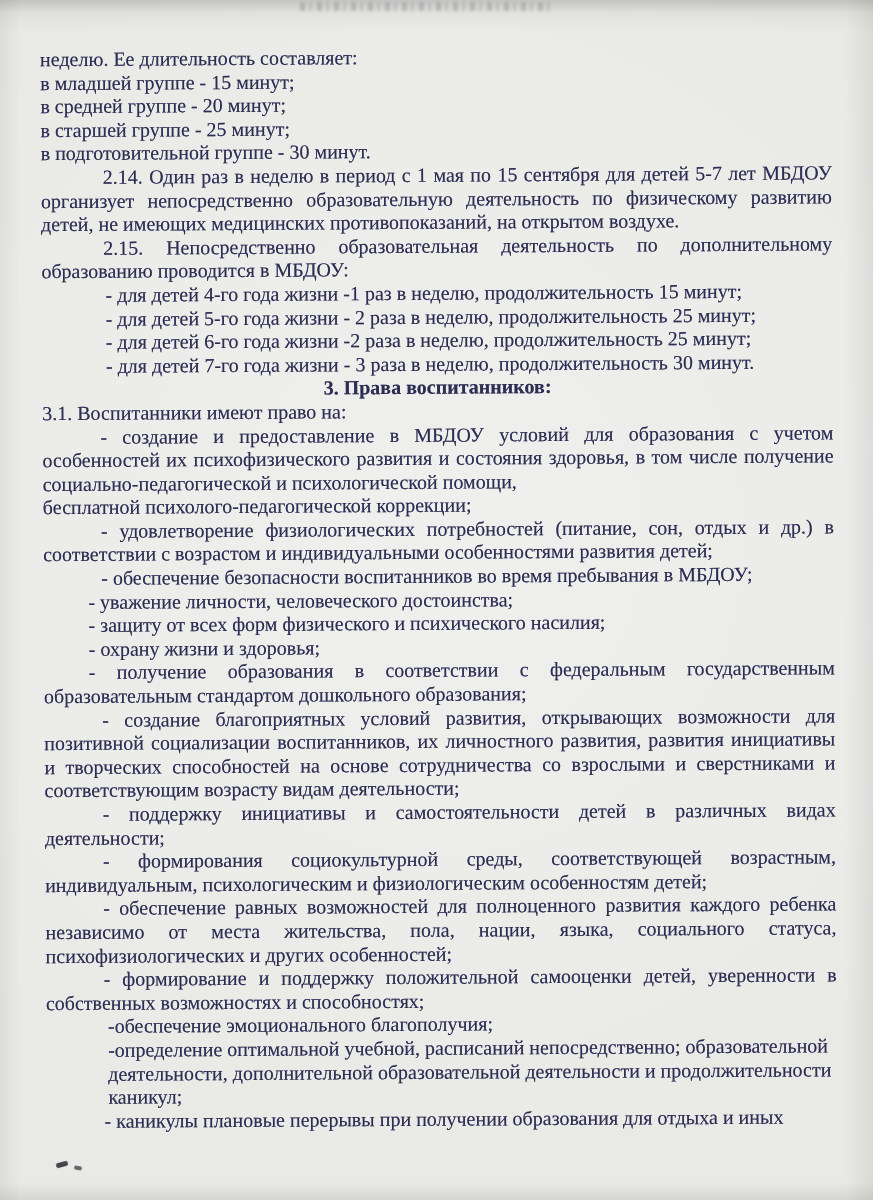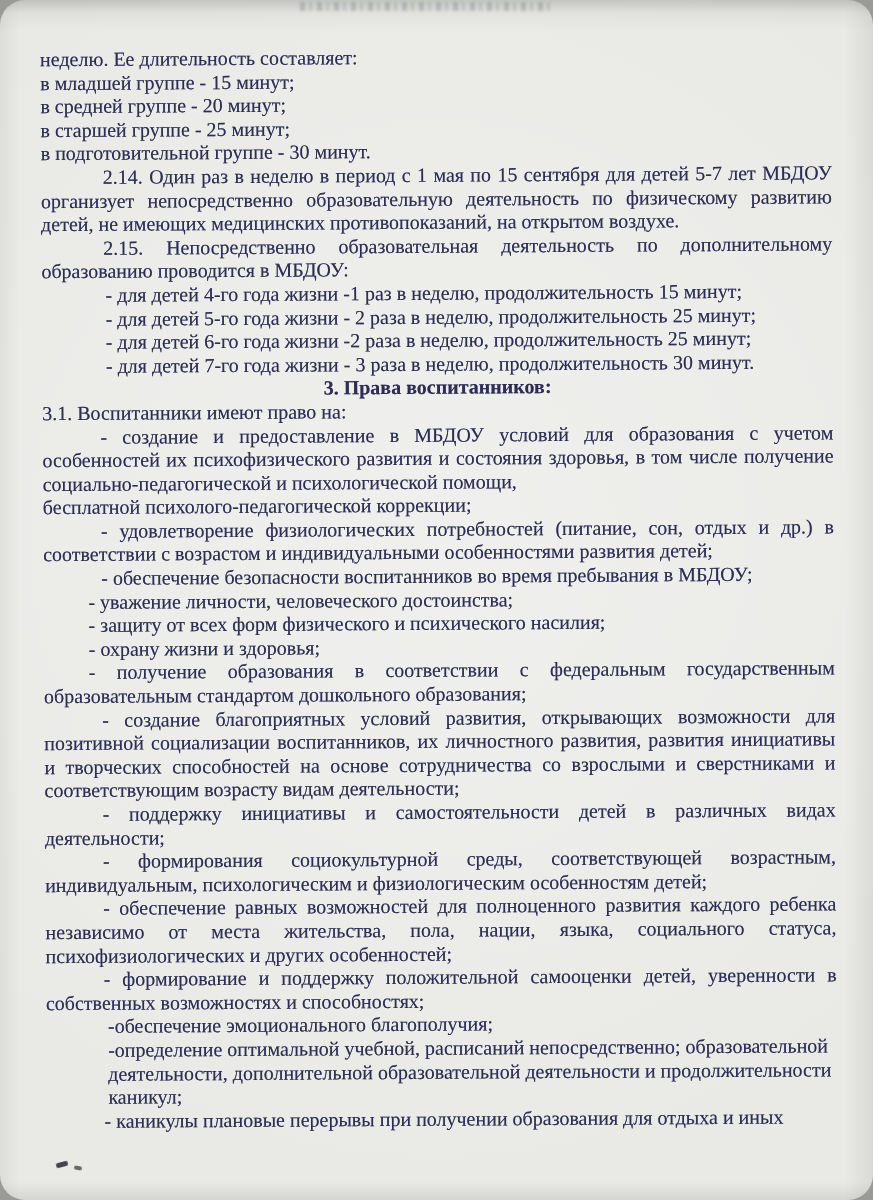--- a/index.html
+++ b/index.html
@@ -10,21 +10,20 @@
   }
   .scan-page{
     position:relative;width:873px;height:1200px;
     background:
       radial-gradient(120% 90% at 50% 45%, rgba(255,255,255,0.30), rgba(255,255,255,0) 62%),
       linear-gradient(180deg, rgba(108,110,103,0.32) 0px, rgba(108,110,103,0.08) 13px, rgba(108,110,103,0) 32px),
       linear-gradient(0deg, rgba(108,110,103,0.16) 0px, rgba(108,110,103,0) 18px),
       linear-gradient(270deg, rgba(108,110,103,0.13) 0px, rgba(108,110,103,0) 28px),
       linear-gradient(90deg, rgba(108,110,103,0.10) 0px, rgba(108,110,103,0) 20px),
       #e9eae6;
-    border-radius: 25px;
   }
   .sheet{
     position:absolute;left:40px;top:46px;width:791px;
     transform:rotate(-0.35deg);transform-origin:45% 0;
   }
   p.ln{
     margin:0;
     font-size:20px;line-height:23.6px;
     color:#2e2e55;
     text-align:justify;

